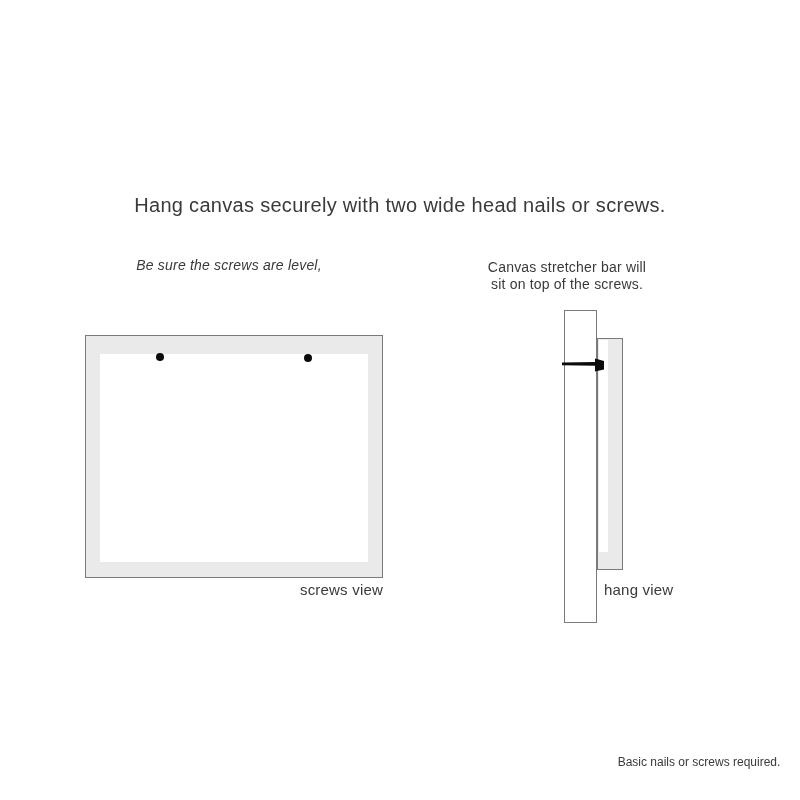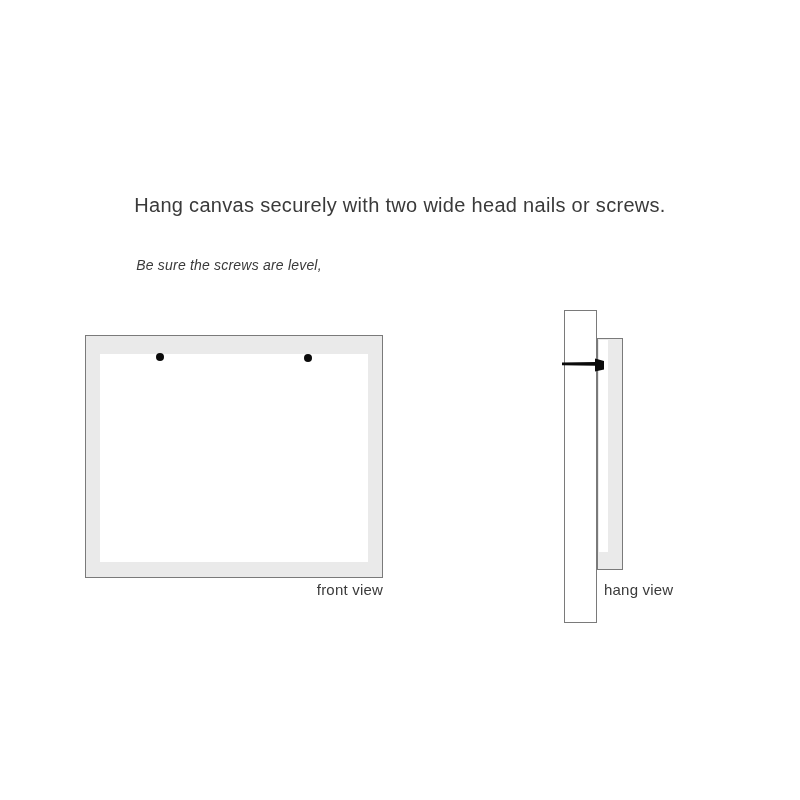--- a/index.html
+++ b/index.html
@@ -113,34 +113,39 @@
 <body>
 
 <div class="stage">
 
   <div class="title">Hang canvas securely with two wide head nails or screws.</div>
 
   <div class="instr instr-left">
     <div>Be sure the screws are level,</div>
   </div>
 
+  <div class="instr instr-right">
+    <div>Canvas stretcher bar will</div>
+    <div>sit on top of the screws.</div>
+  </div>
 
   <div class="front-frame">
     <div class="front-canvas"></div>
   </div>
   <div class="screw-dot dot-1"></div>
   <div class="screw-dot dot-2"></div>
-  <div class="view-label label-front">front view</div>
+  <div class="view-label label-front">screws view</div>
 
   <div class="side-canvas">
     <div class="side-canvas-white"></div>
   </div>
   <div class="side-wall"></div>
   <svg class="nail-svg" viewBox="0 0 60 30" xmlns="http://www.w3.org/2000/svg">
     <polygon points="7,12.6 41,12 41,15.8 7,15.2" fill="#0b0b0b"></polygon>
     <polygon points="40,8.5 49,11 49,19.5 40,21.5" fill="#0b0b0b"></polygon>
   </svg>
   <div class="view-label label-side">hang view</div>
 
   <div class="footnote">
+    <div>Basic nails or screws required.</div>
   </div>
 
 </div>
 
 </body></html>

